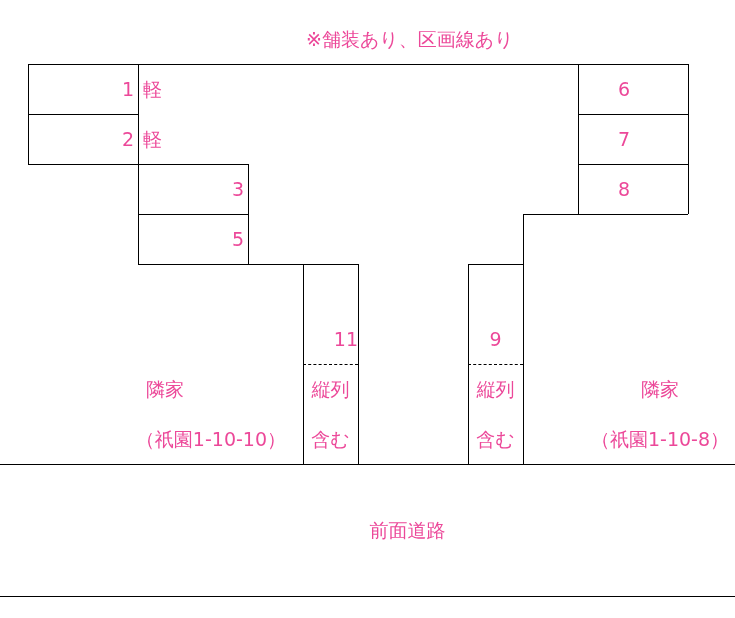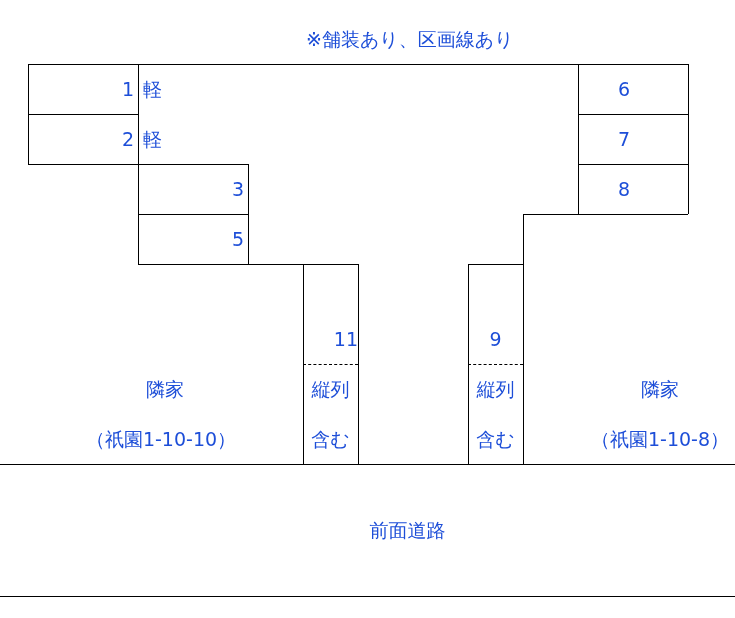--- a/index.html
+++ b/index.html
@@ -1,20 +1,20 @@
 <!DOCTYPE html>
 <html><head>
 <meta charset="utf-8">
 <style>
   html,body{margin:0;padding:0;background:#fff;}
   body{width:735px;height:618px;position:relative;overflow:hidden;font-family:"DejaVu Sans","Liberation Sans",sans-serif;color:#333;}
   .hl{position:absolute;height:0;border-top:1px solid #000;}
   .vl{position:absolute;width:0;border-left:1px solid #000;}
   .dash{position:absolute;height:0;border-top:1px dashed #000;}
-  .txt{position:absolute;font-size:19px;line-height:22px;white-space:nowrap;color:#1d4ed8;}
+  .txt{position:absolute;font-size:19px;line-height:22px;white-space:nowrap;color:#ec4899;}
   .center{text-align:center;}
   .right{text-align:right;}
 </style>
 </head>
 <body>
 
 <div class="txt" style="left:306px;top:28px;">※舗装あり、区画線あり</div>
 
 <div>
   <div class="hl" style="left:28px;top:64px;width:660px;"></div>
@@ -59,17 +59,17 @@
 
 <div class="txt center" style="left:468px;top:328px;width:55px;">9</div>
 <div class="txt center" style="left:468px;top:378px;width:55px;">縦列</div>
 <div class="txt center" style="left:468px;top:428px;width:55px;">含む</div>
 
 <div class="txt center" style="left:303px;top:328px;width:55px;text-align:right;">11</div>
 <div class="txt center" style="left:303px;top:378px;width:55px;">縦列</div>
 <div class="txt center" style="left:303px;top:428px;width:55px;">含む</div>
 
 <div class="txt center" style="left:60px;top:378px;width:210px;">隣家</div>
-<div class="txt center" style="left:56px;top:428px;width:210px;">（祇園1-10-10）</div>
+<div class="txt center" style="left:76px;top:428px;width:210px;text-align:right;">（祇園1-10-10）</div>
 <div class="txt center" style="left:560px;top:378px;width:200px;">隣家</div>
 <div class="txt center" style="left:560px;top:428px;width:200px;">（祇園1-10-8）</div>
 
 <div class="txt center" style="left:0;top:519px;width:815px;">前面道路</div>
 
 </body></html>

